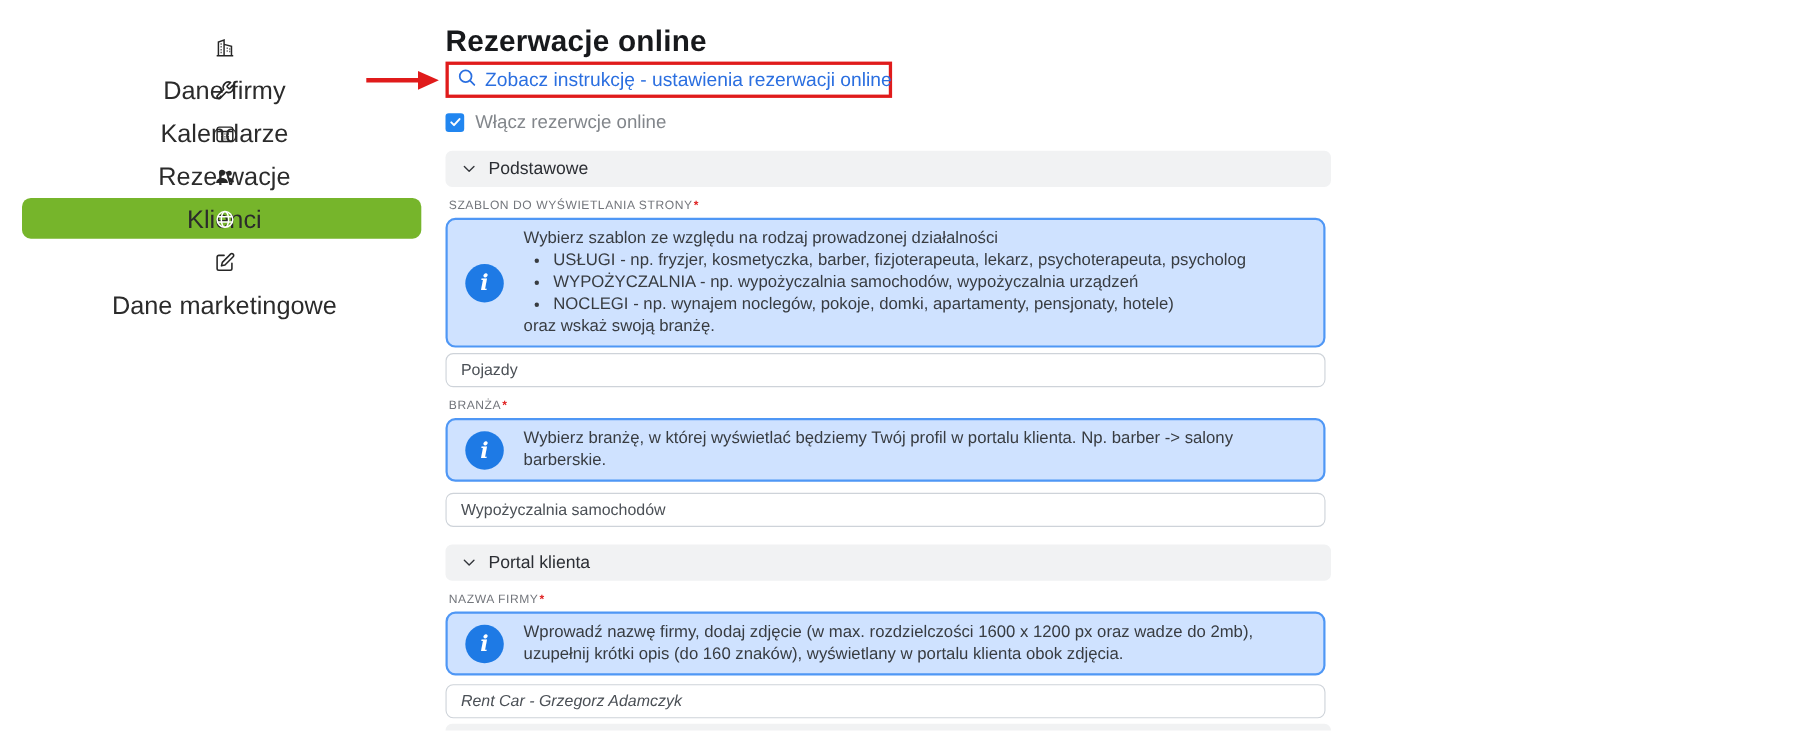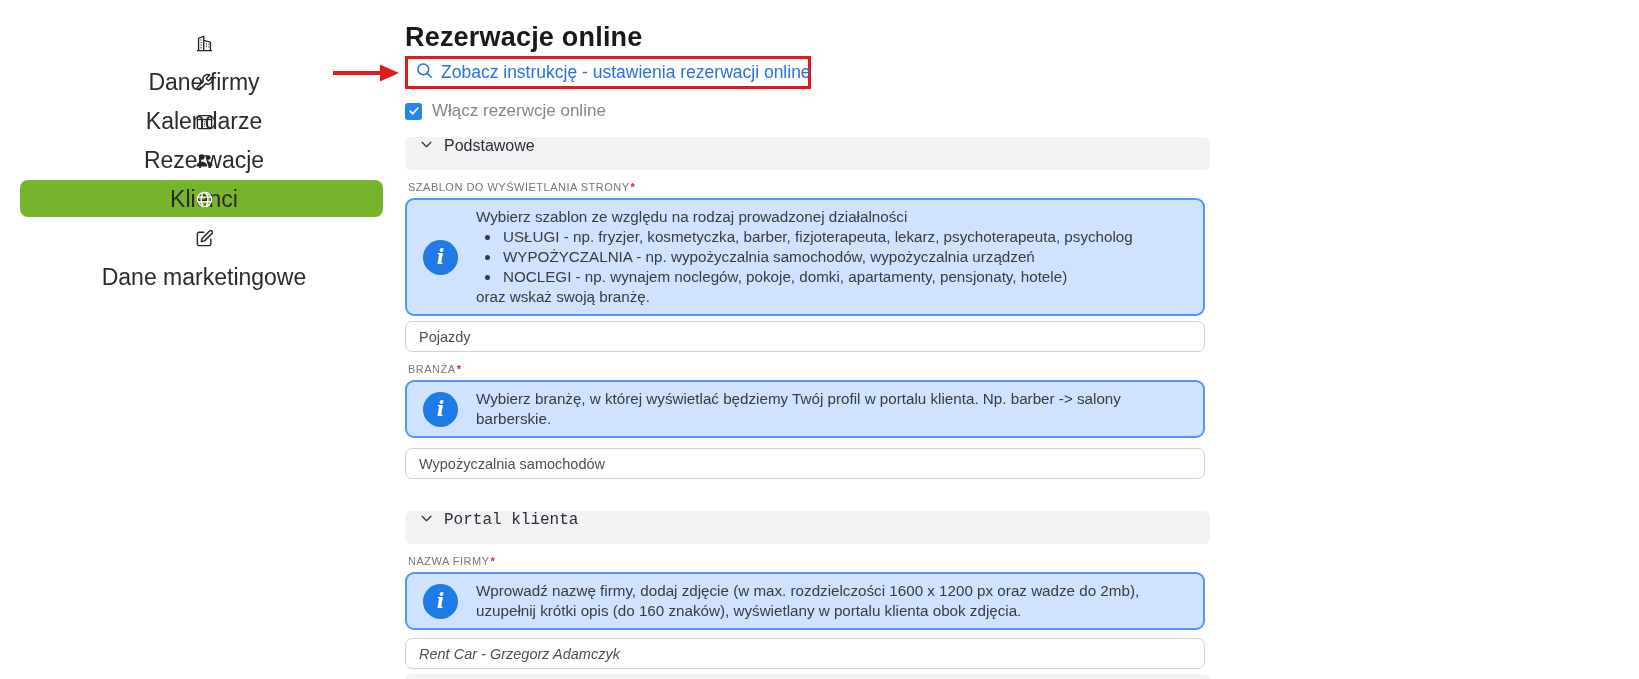--- a/index.html
+++ b/index.html
@@ -50,25 +50,25 @@
   .checkbox {
     width:17px; height:17px; border-radius:3px; background:#2186f0;
     display:flex; align-items:center; justify-content:center; cursor:pointer;
   }
   .checkbox svg { width:12px; height:12px; }
   .check-label { color:#82868b; font-size:17px; }
 
   .section-bar {
     margin-top:17px; height:33px; width:805px;
     background:#f1f2f3; border-radius:6px;
-    display:flex; align-items:flex-start; gap:10px; padding:0 14px;
+    display:flex; align-items:center; gap:10px; padding:0 14px;
     font-size:16px; color:#2b2e33; cursor:pointer;
   }
   .section-bar svg { width:15px; height:15px; }
-  .section-bar.portal { margin-top:32px;font-family:Liberation Mono, monospace; }
+  .section-bar.portal { margin-top:16px; }
 
   .field-label {
     margin:11px 0 4px 3px; font-size:11px; color:#73767c;
     letter-spacing:.5px; line-height:13px;
   }
   .req { color:#e02424; font-weight:700; margin-left:1px; }
 
   .info-box {
     display:flex; align-items:center; gap:18px;
     background:#cfe2ff; border:2px solid #4f97f5; border-radius:9px;

